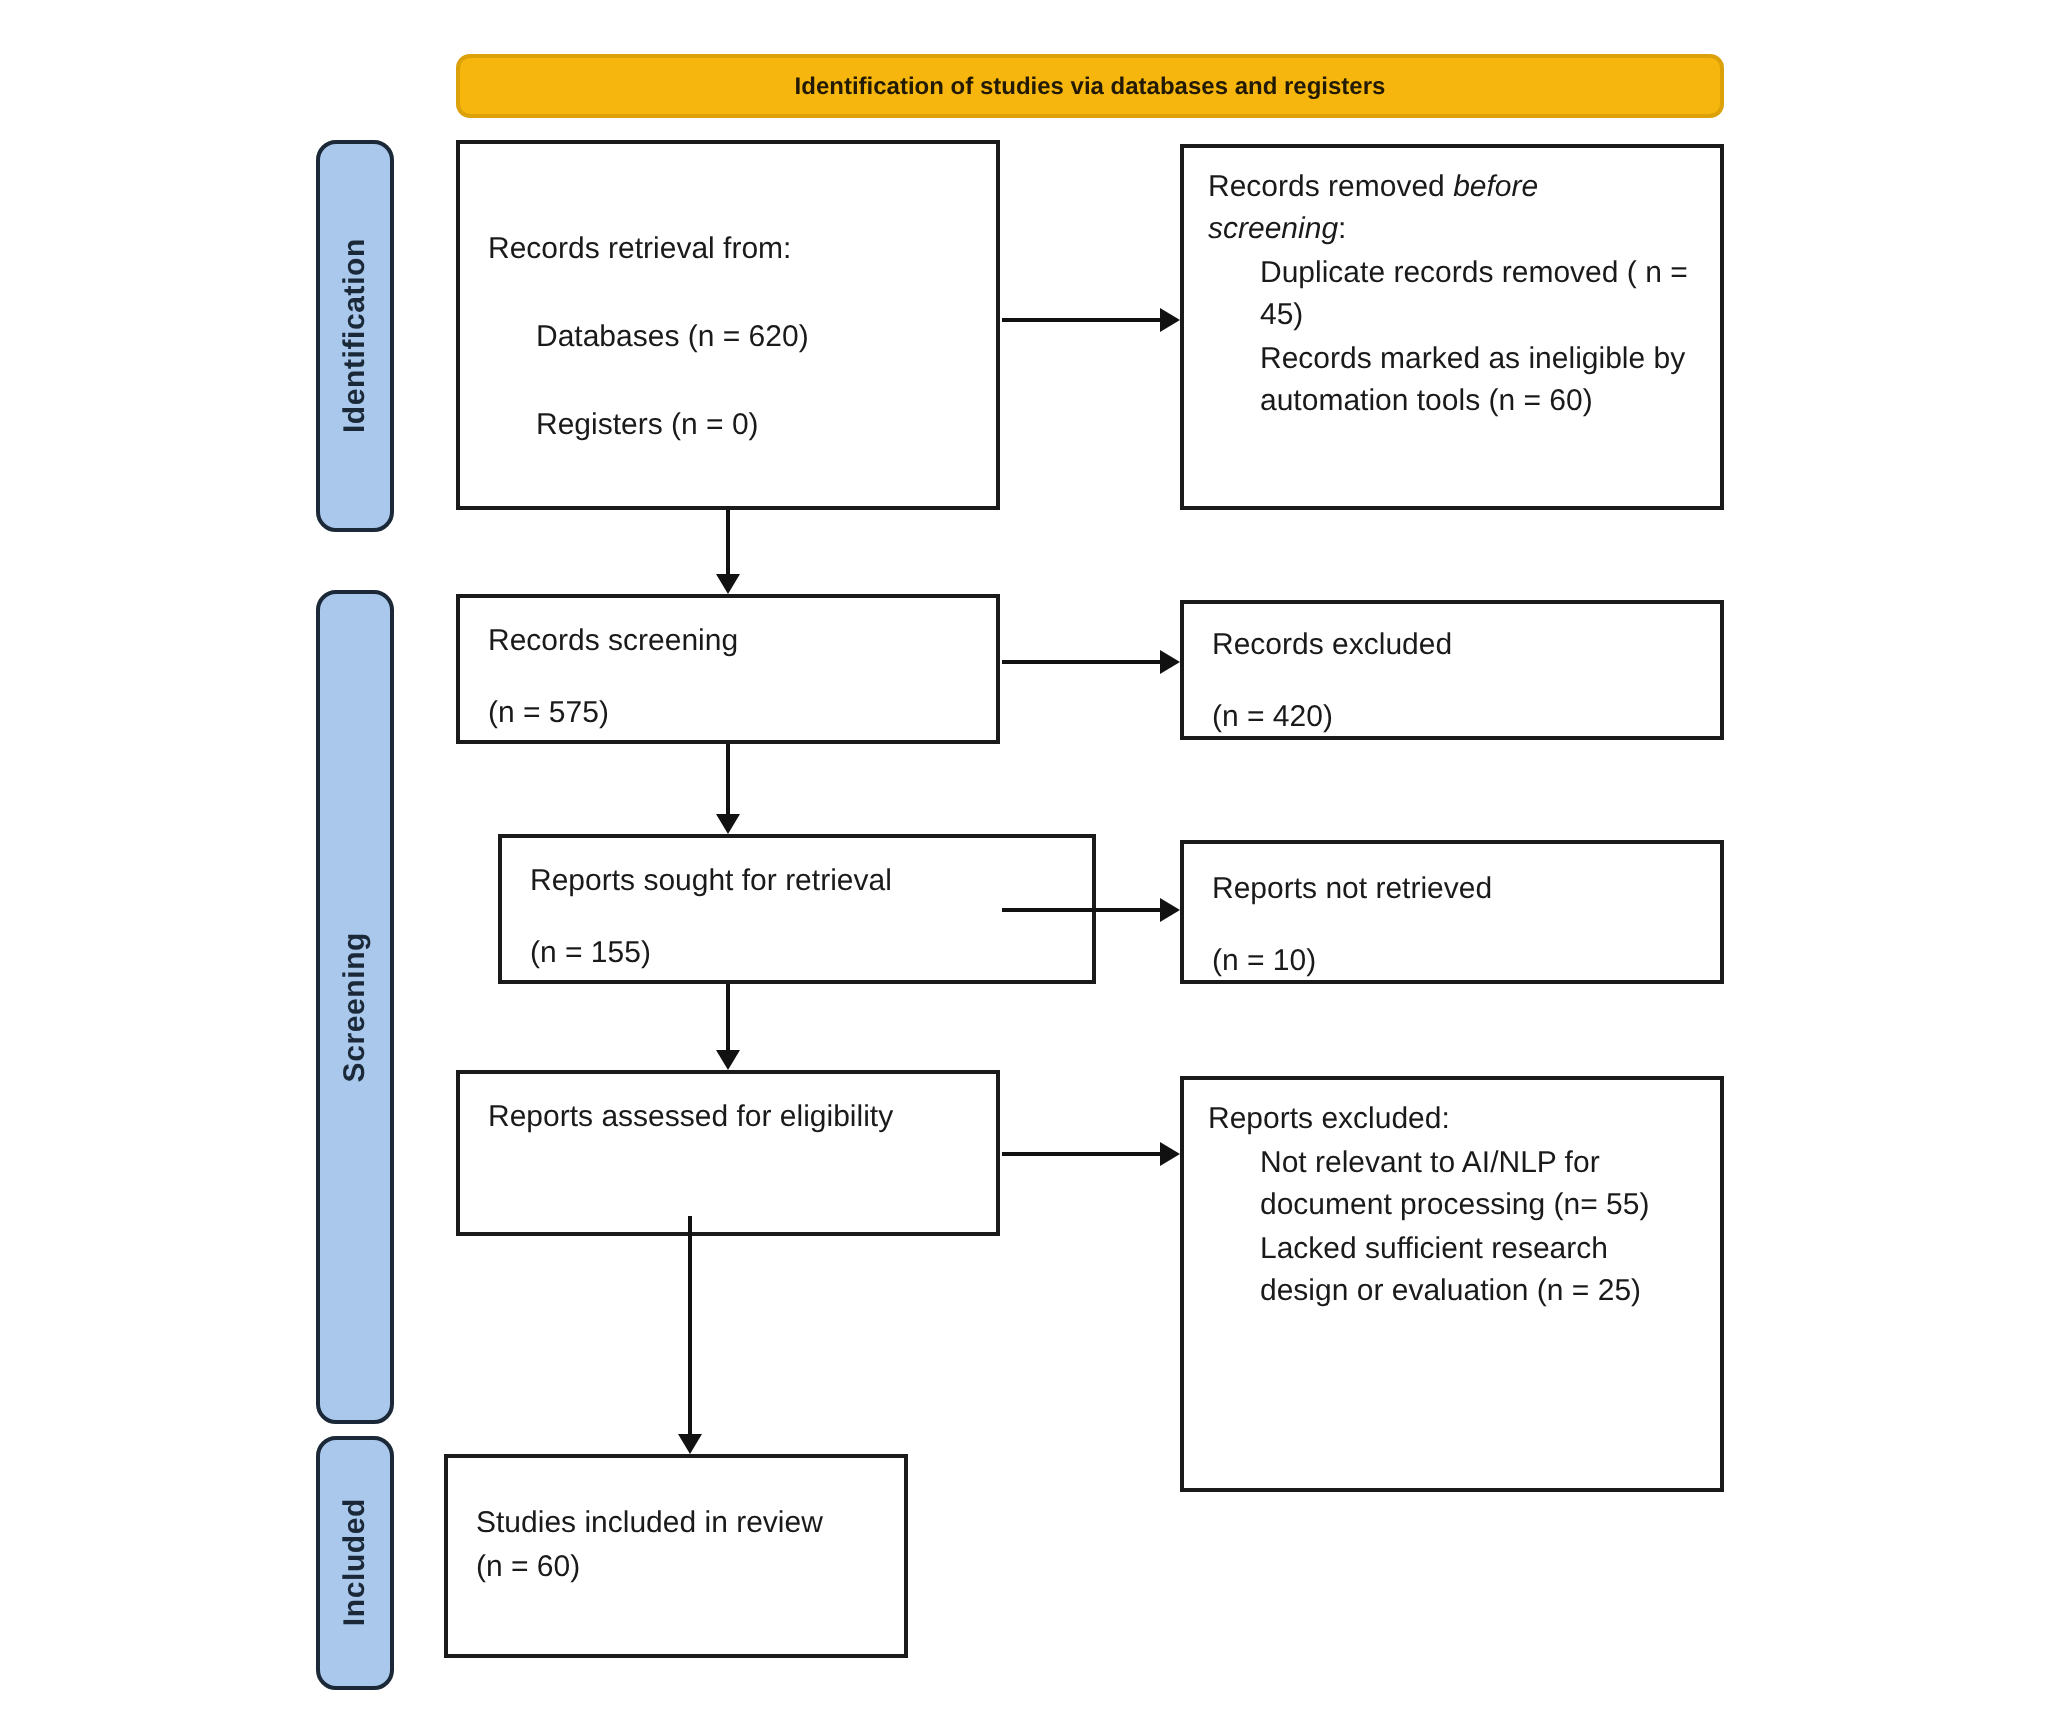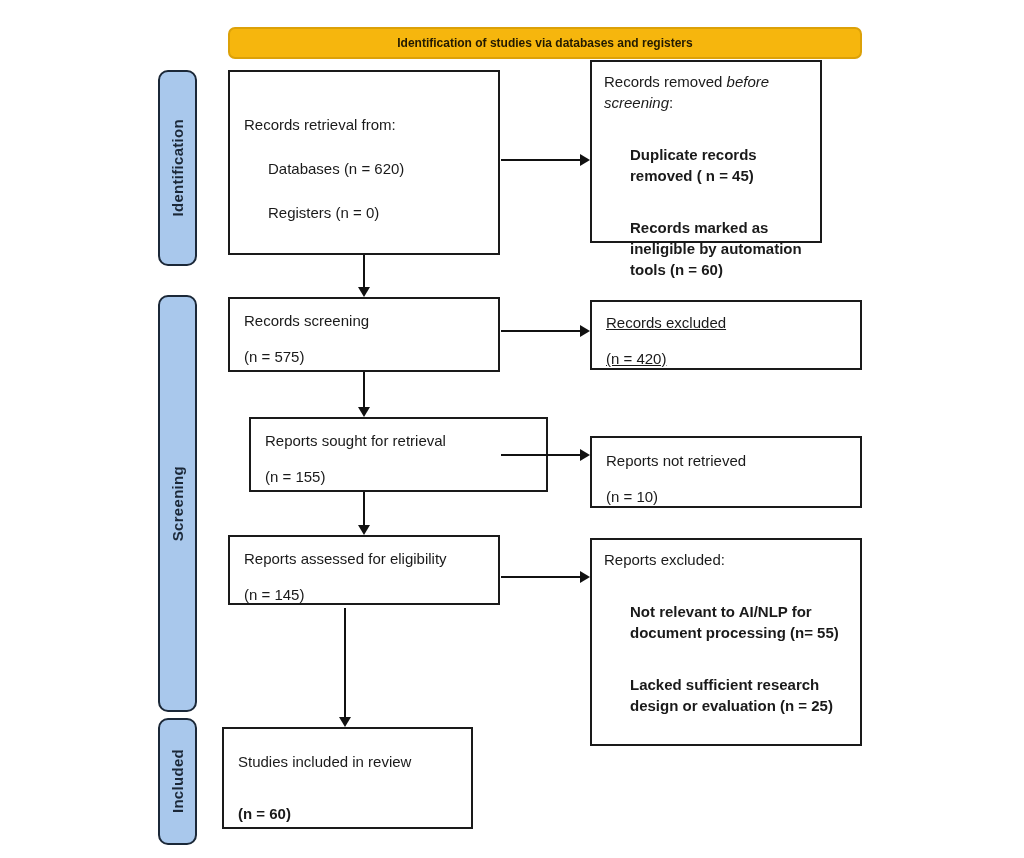--- a/index.html
+++ b/index.html
@@ -39,33 +39,33 @@
   #stage-identification { top:70px;  height:196px; }
   #stage-screening      { top:295px; height:417px; }
   #stage-included       { top:718px; height:127px; }
   
   .box {
     position:absolute; background:#fff;
     border:2px solid var(--box-border);
     font-size:15px; color:var(--box-text); line-height:21px;
   }
   .box .indent { margin-left:26px; }
-  .gap-lg { margin-top:31px;font-weight:bold; }
+  .gap-lg { margin-top:1px; }
   .gap-md { margin-top:15px; }
   #box-identified        { left:228px; top:70px;  width:272px; height:185px; padding:42px 10px 0 14px; }
   #box-identified .indent{ margin-left:24px; margin-top:23px; }
-  #box-removed           { left:590px; top:60px;  width:232px; height:183px; padding:9px  14px 0 12px; }
+  #box-removed           { left:590px; top:72px;  width:272px; height:183px; padding:9px  14px 0 12px; }
   #box-removed .title    { max-width:205px; }
   #box-screened          { left:228px; top:297px; width:272px; height:75px;  padding:11px 12px 0 14px; }
-  #box-excluded          { left:590px; top:300px; width:272px; height:70px;  padding:10px 12px 0 14px;text-decoration:underline; }
+  #box-excluded          { left:590px; top:300px; width:272px; height:70px;  padding:10px 12px 0 14px; }
   #box-sought            { left:228px; top:417px; width:299px; height:75px;  padding:11px 12px 0 14px;margin-left:21px; }
-  #box-notretrieved      { left:590px; top:420px; width:272px; height:72px;  padding:12px 12px 0 14px;margin-top:16px; }
-  #box-assessed          { left:228px; top:535px; width:272px; height:70px;  padding:11px 12px 0 14px; }
+  #box-notretrieved      { left:590px; top:420px; width:272px; height:72px;  padding:12px 12px 0 14px; }
+  #box-assessed          { left:228px; top:535px; width:272px; height:83px;  padding:11px 12px 0 14px; }
   #box-reportsexcluded   { left:590px; top:538px; width:272px; height:208px; padding:9px 14px 0 12px; }
-  #box-included          { left:222px; top:727px; width:251px; height:102px; padding:22px 12px 0 14px; }
+  #box-included          { left:222px; top:727px; width:232px; height:102px; padding:22px 12px 0 14px; }
   
   .varrow { position:absolute; width:2px; background:var(--arrow); }
   .varrow::after {
     content:""; position:absolute; bottom:-10px; left:50%; transform:translateX(-50%);
     width:0; height:0;
     border-left:6px solid transparent; border-right:6px solid transparent;
     border-top:10px solid var(--arrow);
   }
   .harrow { position:absolute; height:2px; background:var(--arrow); }
   .harrow::after {
@@ -113,21 +113,20 @@
     <div class="gap-md">(n = 575)</div>
   </div>
 
   <div class="box" id="box-sought">
     <div>Reports sought for retrieval</div>
     <div class="gap-md">(n = 155)</div>
   </div>
 
   <div class="box" id="box-assessed">
     <div>Reports assessed for eligibility</div>
-    <div class="gap-md">(n = 145)</div>
   </div>
 
   <div class="box" id="box-included">
     <div>Studies included in review</div>
     <div class="gap-lg">(n = 60)</div>
   </div>
 
   <div class="box" id="box-removed">
     <div class="title">
       <span>Records removed </span><i>before screening</i><span>:</span>

